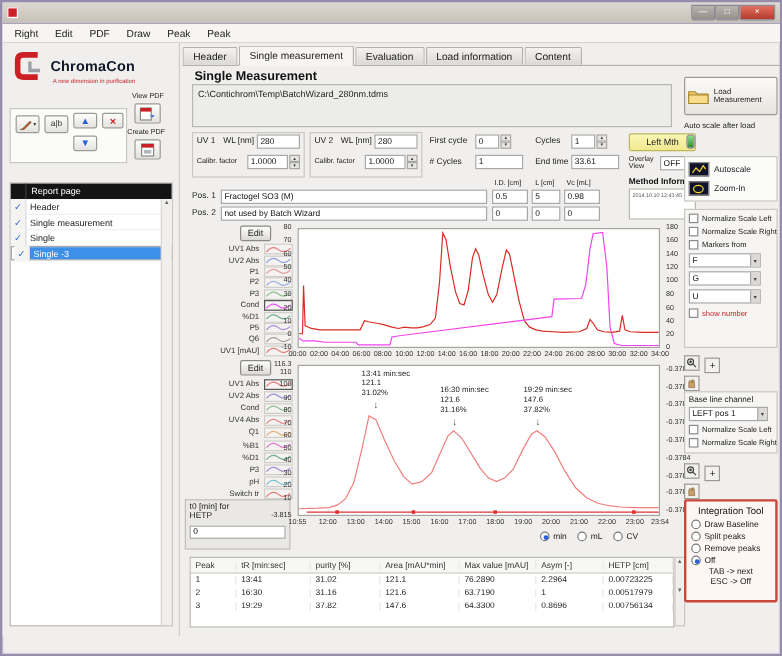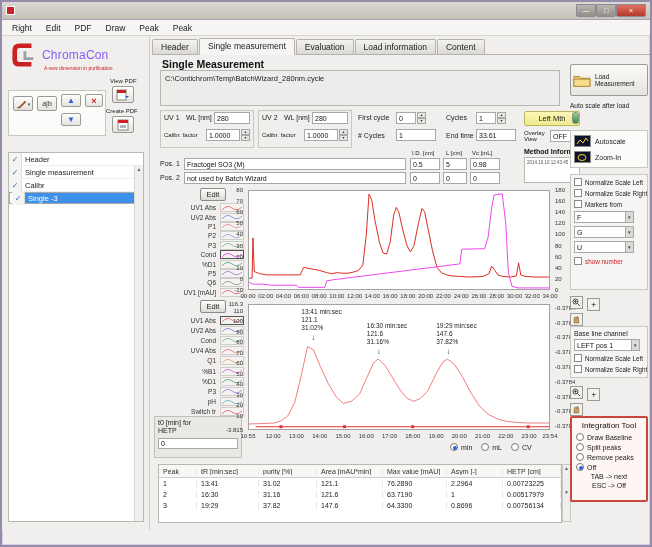--- a/index.html
+++ b/index.html
@@ -11,21 +11,21 @@
   .winbtns{margin-left:auto;display:flex;}
   .wb{width:20px;height:13px;border:1px solid #8d8796;font-size:7px;line-height:11px;text-align:center;color:#fff;background:linear-gradient(#b9b4ad,#948f88);border-radius:0 0 2px 2px;}
   .wb.close{width:30px;background:linear-gradient(#e0705f,#b43a2d);}
   .menubar{position:absolute;left:0;top:18px;right:0;height:16px;background:#f6f5f3;border-bottom:1px solid #d7d5d0;display:flex;align-items:center;padding-left:4px;gap:2px;}
   .menu-item{font-size:8.5px;color:#222;padding:1px 6px;}
   .statusbar{position:absolute;left:0;bottom:0;right:0;height:15px;background:#f2f1ef;border-top:1px solid #c9c7c2;display:flex;align-items:center;padding-left:6px;font-size:7.5px;color:#333;}
   
   .sidebar{position:absolute;left:0;top:34px;width:148px;bottom:15px;background:#f0efed;border-right:1px solid #cfcdc8;}
   .brand{position:absolute;left:8px;top:6px;width:134px;}
   .brand-row{display:flex;align-items:center;gap:4px;}
-  .brand-name{font-size:12px;font-weight:normal;color:#8b5cf6;letter-spacing:.2px;}
+  .brand-name{font-size:12px;font-weight:bold;color:#0f172a;letter-spacing:.2px;}
   .brand-tag{font-size:5px;color:#cc2027;margin-left:34px;margin-top:-3px;}
   .toolsbox{position:absolute;left:6px;top:54px;width:98px;height:46px;background:#fbfbfa;border:1px solid #c9c7c2;}
   .tbtn{position:absolute;width:20px;height:15px;background:linear-gradient(#fdfdfc,#e4e2dd);border:1px solid #9a9a96;border-radius:2px;font-size:7px;display:flex;align-items:center;justify-content:center;color:#333;}
   .sidebtn-label{position:absolute;font-size:6px;color:#222;}
   .pdfbtn{position:absolute;width:22px;height:17px;background:linear-gradient(#fdfdfc,#e4e2dd);border:1px solid #9a9a96;border-radius:2px;display:flex;align-items:center;justify-content:center;}
   .rc-title{position:absolute;left:16px;top:104px;font-size:8.5px;font-weight:bold;color:#111;margin-top:38px;}
   .rc-table{position:absolute;left:6px;top:116px;width:136px;bottom:8px;background:#fff;border:1px solid #b9b7b2;}
   .rc-head{display:flex;height:13px;background:#141414;color:#fff;font-size:7.5px;align-items:center;}
   .rc-head .c0{width:13px;height:100%;border-right:1px solid #3a3a3a;}
   .rc-head .c1{padding-left:4px;}
@@ -172,52 +172,56 @@
     <div class="pdfbtn" style="left:110px;top:80px;">
       <svg width="14" height="12" viewBox="0 0 14 12">
           <rect x="2" y="1" width="10" height="10" fill="#fff" stroke="#888"></rect>
           <rect x="2" y="1" width="10" height="3" fill="#cc2027"></rect>
           <rect x="4" y="6" width="6" height="3" fill="#b0b6bc"></rect>
         </svg>
     </div>
 
     <div class="rc-title">Report Content</div>
     <div class="rc-table">
+      <div class="rc-head">
+        <span class="c0"></span>
+        <span class="c1">Report page</span>
+      </div>
       <div id="report-rows">
           <div class="report-row">
             <span class="cbcell">✓</span>
             <span class="rowlabel">Header</span>
           </div>
           <div class="report-row">
             <span class="cbcell">✓</span>
             <span class="rowlabel">Single measurement</span>
           </div>
           <div class="report-row">
             <span class="cbcell">✓</span>
-            <span class="rowlabel">Calibr</span>
+            <span class="rowlabel">Single</span>
           </div>
           <div class="report-row sel">
             <span class="cbcell">✓</span>
             <span class="rowlabel">Single -3</span>
           </div>
         </div>
       <div class="rc-scroll">▲</div>
     </div>
   </div>
 
   <div class="tabstrip" id="tabs">
       <div class="tab">Header</div>
       <div class="tab active">Single measurement</div>
       <div class="tab">Evaluation</div>
       <div class="tab">Load information</div>
       <div class="tab">Content</div>
     </div>
 
   <div class="main-title">Single Measurement</div>
-  <div class="pathbox">C:\Contichrom\Temp\BatchWizard_280nm.cycle</div>
+  <div class="pathbox">C:\Contichrom\Temp\BatchWizard_280nm.tdms</div>
 
   <div class="grp" style="left:158px;top:108px;width:94px;height:38px;"></div>
   <span class="flabel" style="left:162px;top:112px;">UV 1</span>
   <span class="flabel" style="left:184px;top:112px;">WL [nm]</span>
   <div class="inp" style="left:212px;top:110px;width:36px;">
       <span>280</span>
     </div>
   <span class="flabel sm" style="left:162px;top:130px;">Calibr. factor</span>
   <div class="inp" style="left:204px;top:127px;width:34px;">
       <span>1.0000</span>

